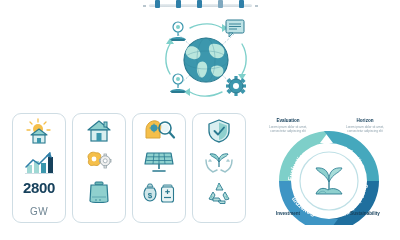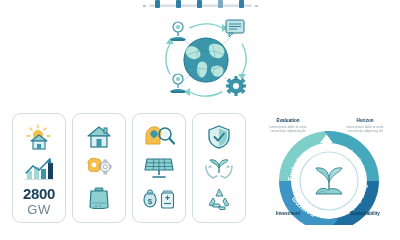--- a/index.html
+++ b/index.html
@@ -21,26 +21,26 @@
   
   .globe-wrap{position:absolute;left:150px;top:14px;width:112px;height:92px;}
   .globe-wrap svg{display:block;}
 
   
   .cards{position:absolute;left:12px;top:113px;width:240px;height:110px;display:flex;gap:6px;}
   .card{
     width:54px;height:110px;box-sizing:border-box;
     border:1px solid #cfdde4;border-radius:9px;background:#ffffff;
     display:flex;flex-direction:column;align-items:center;
-    padding-top:9px;gap:4px;
+    padding-top:3px;gap:4px;
   }
   .card .slot{width:40px;height:27px;display:flex;align-items:center;justify-content:center;gap:2px;}
   .stat{display:flex;flex-direction:column;align-items:center;line-height:1;margin-top:1px;}
   .stat .num{font-size:15px;font-weight:bold;color:#17415c;letter-spacing:-0.3px;}
-  .stat .unit{font-size:13px;color:#6f8593;margin-top:2px;letter-spacing:0.5px;text-align:center;}
+  .stat .unit{font-size:10px;color:#6f8593;margin-top:12px;letter-spacing:0.5px;text-align:center;}
 
   
   .cycle{position:absolute;left:258px;top:110px;width:142px;height:115px;}
   .cycle svg{display:block;}
   .cycle .callout{position:absolute;width:46px;}
   .cycle .callout .ch{font-size:4.6px;font-weight:bold;color:#17415c;line-height:1.2;}
   .cycle .callout .cb{font-size:3.1px;color:#8fa2ad;line-height:1.45;margin-top:1px;}
   .callout.tl{left:7px;top:8px;text-align:center;}
   .callout.tr{left:84px;top:8px;text-align:center;}
   .callout.bl{left:7px;top:101px;text-align:center;}

